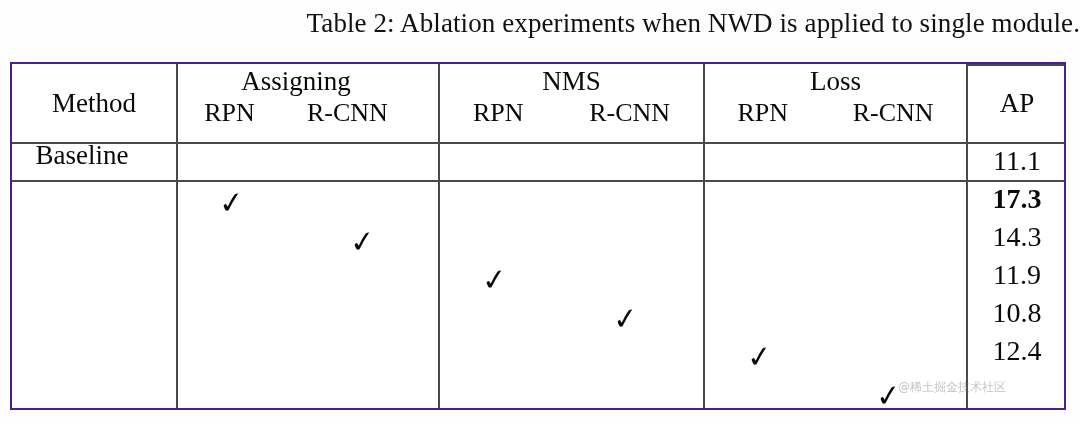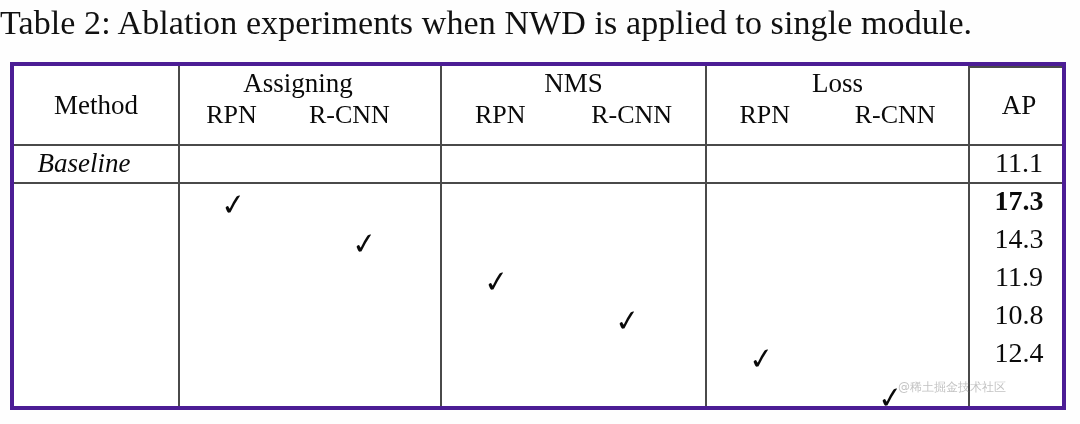--- a/index.html
+++ b/index.html
@@ -23,37 +23,37 @@
     inset: 0;
     background: #fefefe;
   }
 
   
   #caption {
     position: absolute;
     left: 0;
     top: 4px;
     width: 1080px;
-    text-align: left;
-    font-size: 34px;
+    text-align: right;
+    font-size: 27px;
     line-height: 38px;
     letter-spacing: 0.1px;
     white-space: nowrap;
     color: #111;
   }
 
   
   #table-frame {
     position: absolute;
     left: 10px;
     top: 62px;
     width: 1056px;
     height: 348px;
     box-sizing: border-box;
-    border: 4px solid #4c1d95;
+    border: 2px solid #4c1d95;
     background: #ffffff;
   }
 
   
   .vrule {
     position: absolute;
     top: 0;
     bottom: 0;
     width: 2px;
     background: #4a4a4a;
@@ -228,21 +228,21 @@
           <div class="sub-head">R-CNN</div>
         </div>
       </div>
 
       <div class="single-head" style="left:956px;width:98px;">
         <span>AP</span>
       </div>
 
     </div>
 
-    <div class="method-cell" style="left:0px;top:78px;width:140px;height:38px;font-style:italic;">
+    <div class="method-cell" style="left:0px;top:72px;width:140px;height:38px;">
       <span>Baseline</span>
     </div>
     <div class="ap-baseline">11.1</div>
 
 
     <div class="check" style="left:207px;top:124px;">✓</div>
 
     <div class="check" style="left:338px;top:163px;">✓</div>
 
     <div class="check" style="left:470px;top:201px;">✓</div>

